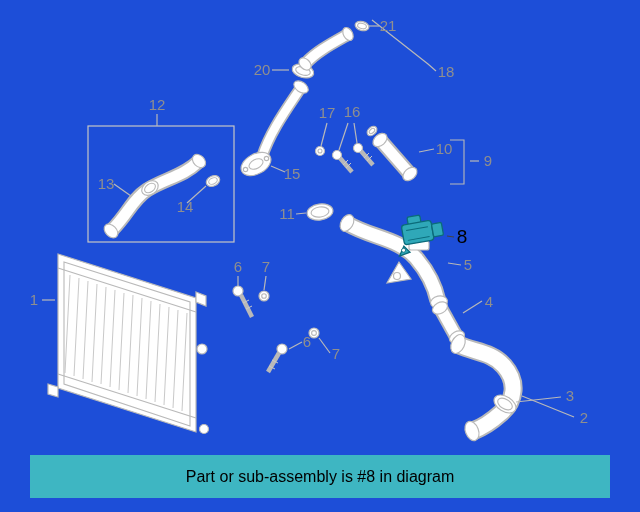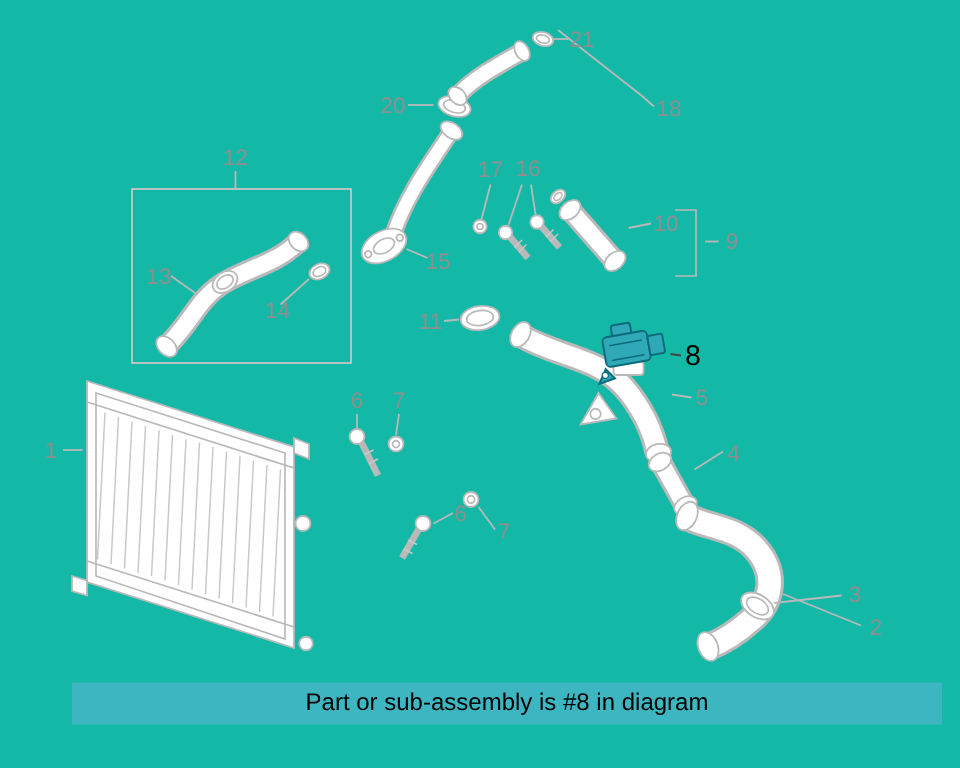--- a/index.html
+++ b/index.html
@@ -1,40 +1,40 @@
 <!DOCTYPE html>
 <html><head>
 <meta charset="utf-8">
 <style>
   * { margin:0; padding:0; box-sizing:border-box; }
   html,body { width:640px; height:512px; background:#fff; overflow:hidden;
               font-family:"Liberation Sans", sans-serif; }
-  .stage { position:absolute; left:0; top:0; width:640px; height:512px; background:#14b8a6; }
+  .stage { position:absolute; left:0; top:0; width:640px; height:512px; background:#1d4ed8; }
   svg.diagram { position:absolute; left:0; top:0; }
 
   
   .ln      { stroke:#b9b9b9; stroke-width:1.2; fill:none; }
   .lnlt    { stroke:#c9c9c9; stroke-width:1;   fill:none; }
   .shape   { stroke:#b9b9b9; stroke-width:1.2; fill:#ffffff; }
   .shape2  { stroke:#b9b9b9; stroke-width:1.1; fill:none; }
   .box     { stroke:#c6c6c6; stroke-width:1.2; fill:none; }
   .tube-o  { stroke:#b9b9b9; fill:none; }
   .tube-i  { stroke:#ffffff; fill:none; }
   .bolt    { stroke:#b9b9b9; fill:none; }
 
   text.lbl  { font-family:"Liberation Sans", sans-serif; font-size:15px; fill:#8f8f8f; text-anchor:middle; }
   text.lbl8 { font-family:"Liberation Sans", sans-serif; font-size:19px; fill:#000000; text-anchor:middle; }
 
   .hl      { fill:#2fa8b8; stroke:#0b6b7a; stroke-width:1.3; }
   .hl-line { stroke:#0b6b7a; stroke-width:1; fill:none; }
 
-  .banner { position:absolute; left:30px; top:455px; width:580px; height:28px;
+  .banner { position:absolute; left:30px; top:455px; width:580px; height:43px;
             background:#3eb6c2; color:#000; display:flex; flex-direction:column;
             align-items:center; justify-content:center; text-align:center;
-            font-size:16px; line-height:20px;margin-left:18px; }
+            font-size:16px; line-height:20px; }
 </style>
 </head>
 <body>
 
 <div class="stage">
 
   <svg class="diagram" width="640" height="455" viewBox="0 0 640 455">
 
     <g>
       <polygon class="shape" points="58,254 196,298 196,432 58,388"></polygon>

